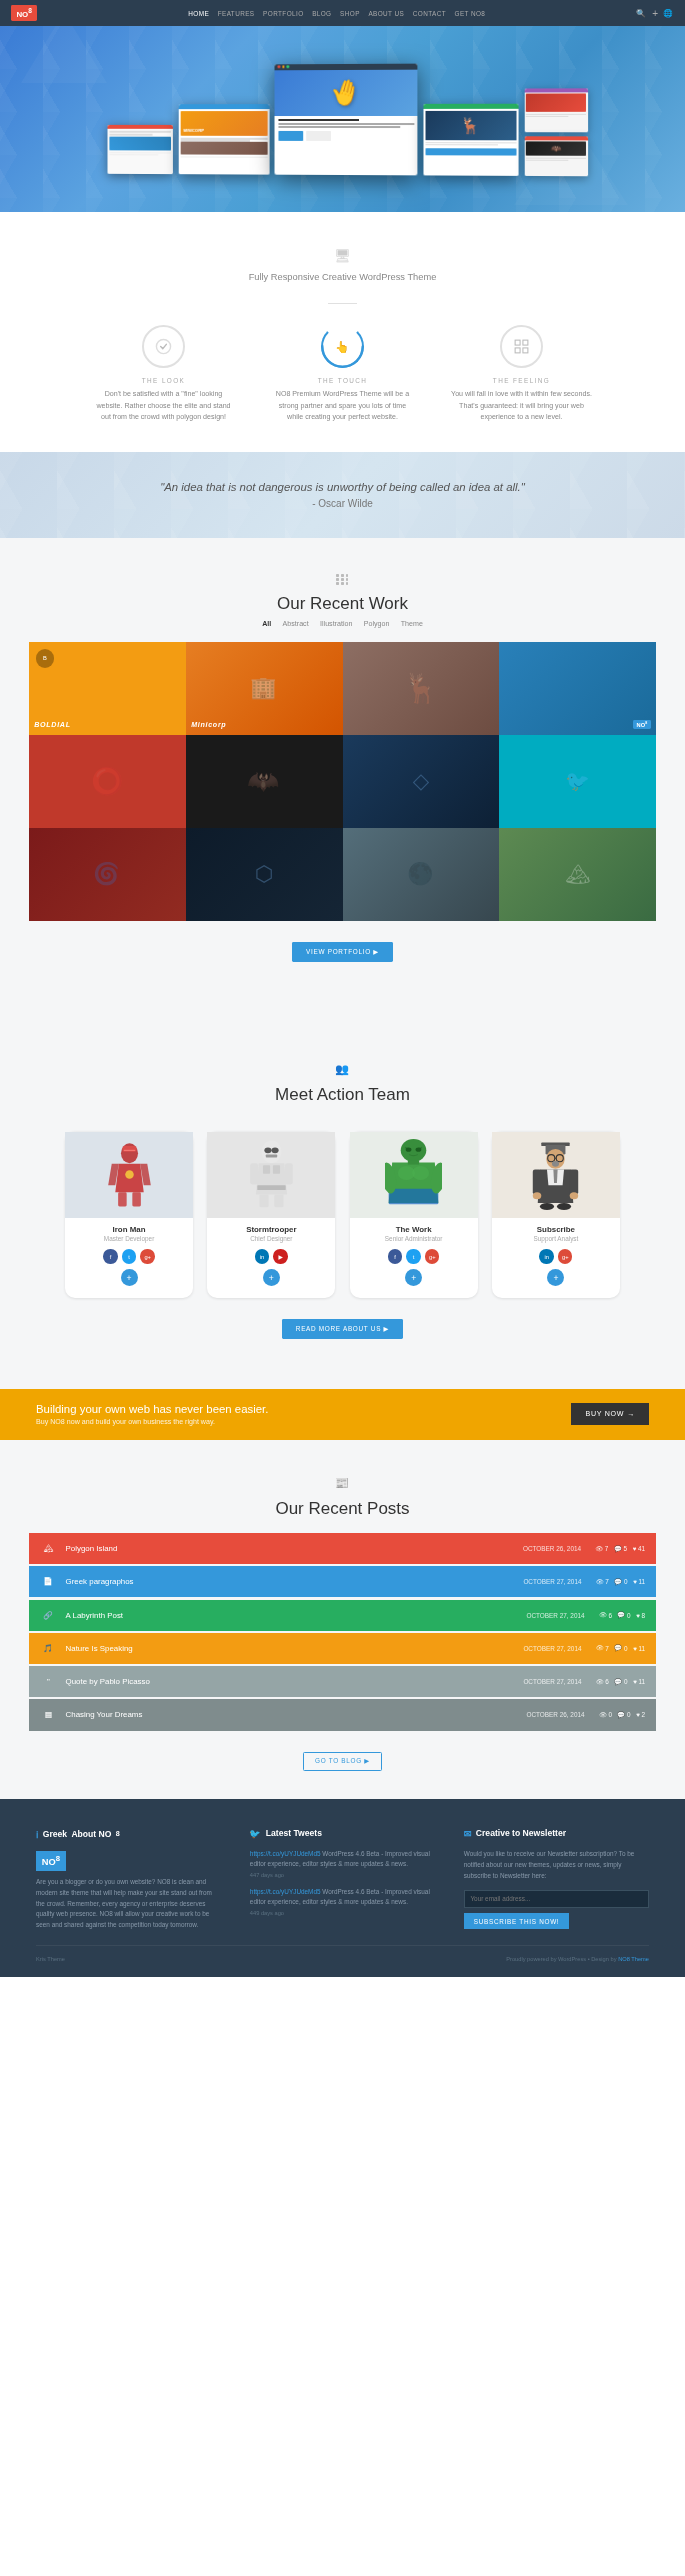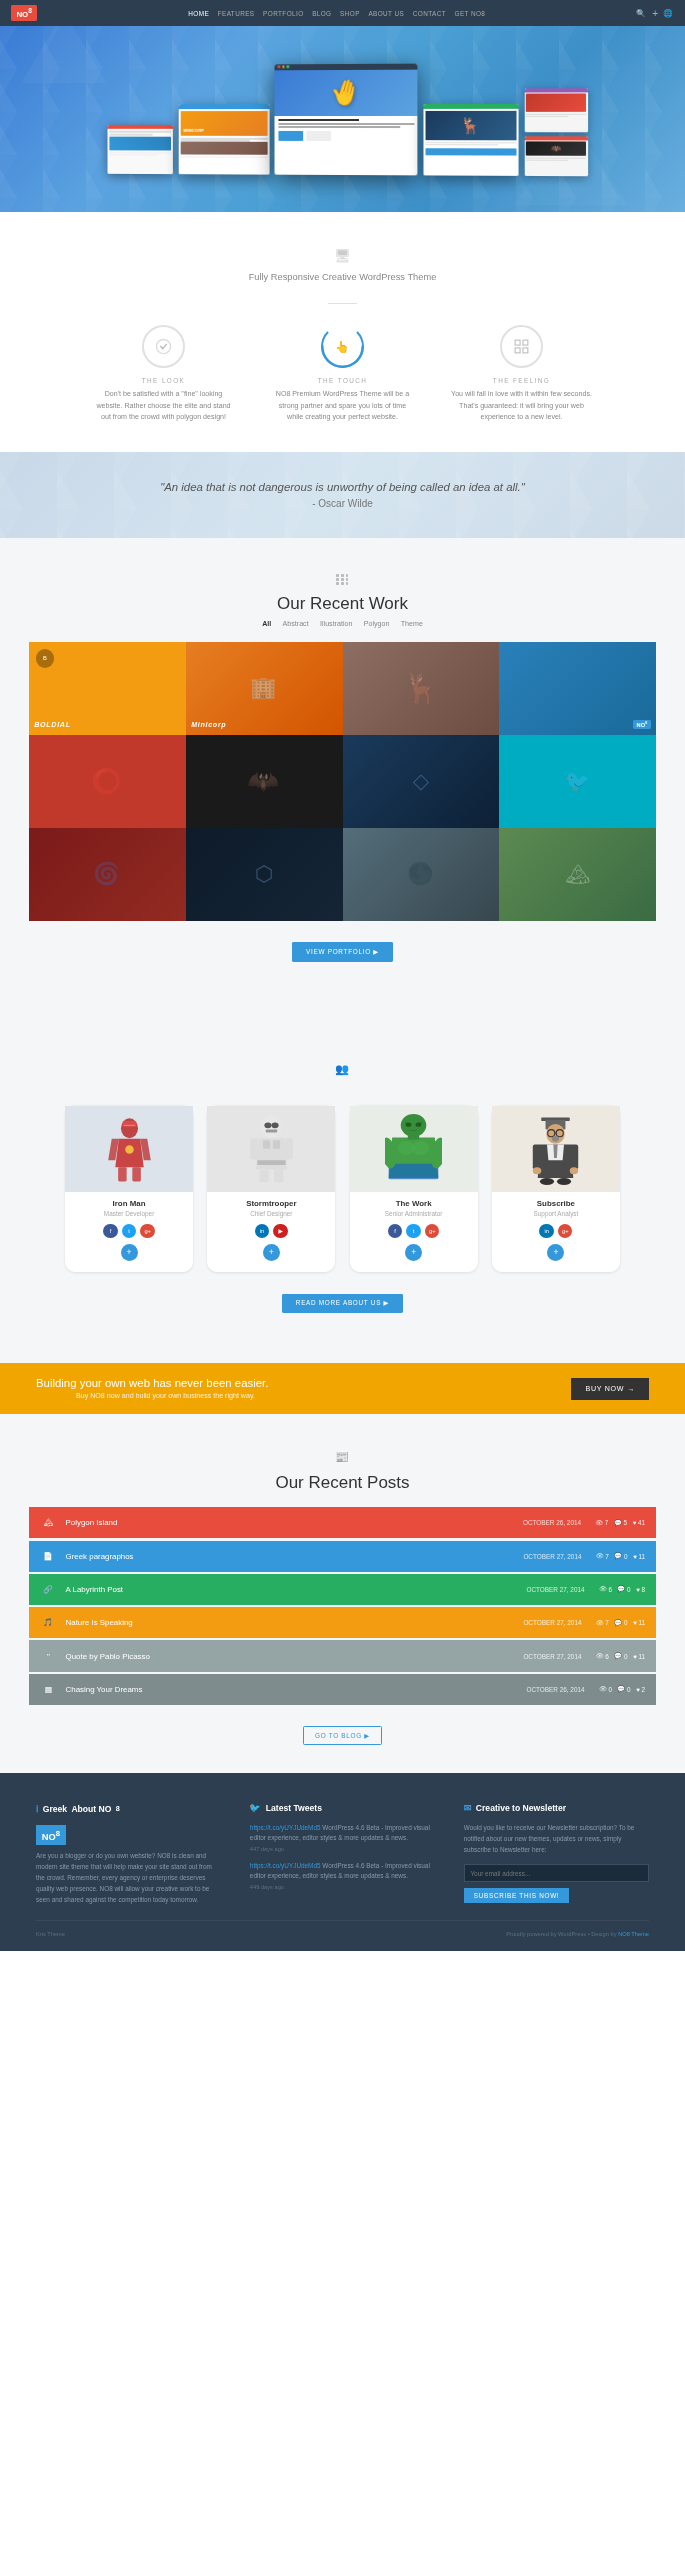--- a/index.html
+++ b/index.html
@@ -317,21 +317,20 @@
     }
     .cta-text h3 {
       color: #fff;
       font-size: 11.4px;
       font-weight: 400;
       margin-bottom: 2.9px;
     }
     .cta-text p {
       color: rgba(255,255,255,0.85);
       font-size: 7.1px;
-      margin-left: 40px;
     }
     .cta-buy-btn {
       background: #333;
       color: #fff;
       border: none;
       padding: 7.1px 14.3px;
       font-size: 7.1px;
       letter-spacing: 0.7px;
       text-transform: uppercase;
       cursor: pointer;
@@ -790,20 +789,21 @@
     </div>
   </div>
 
   <button class="view-portfolio-btn">VIEW PORTFOLIO ▶</button>
 </section>
 
 <section class="team-section">
   <div class="section-icon-row">
     <span style="font-size:11.4px;color:#ccc;">👥</span>
   </div>
+  <h2 class="section-title">Meet Action Team</h2>
   
   <div class="team-grid">
 
     <div class="team-card">
       <div class="team-avatar iron">
         <svg width="57" height="71" viewBox="0 0 80 100">
 
           <ellipse cx="40" cy="20" rx="12" ry="14" fill="#b71c1c" opacity="0.8"></ellipse>
 
           <polygon points="25,35 55,35 60,75 20,75" fill="#c62828" opacity="0.85"></polygon>

